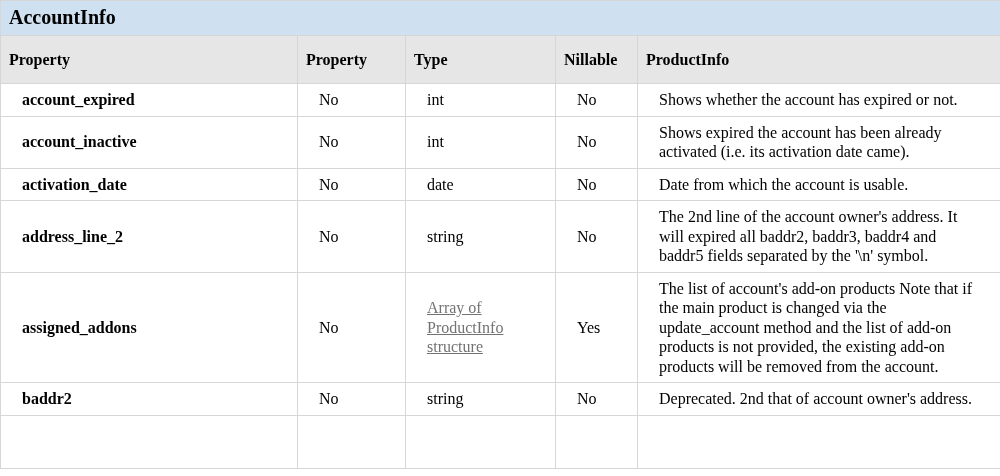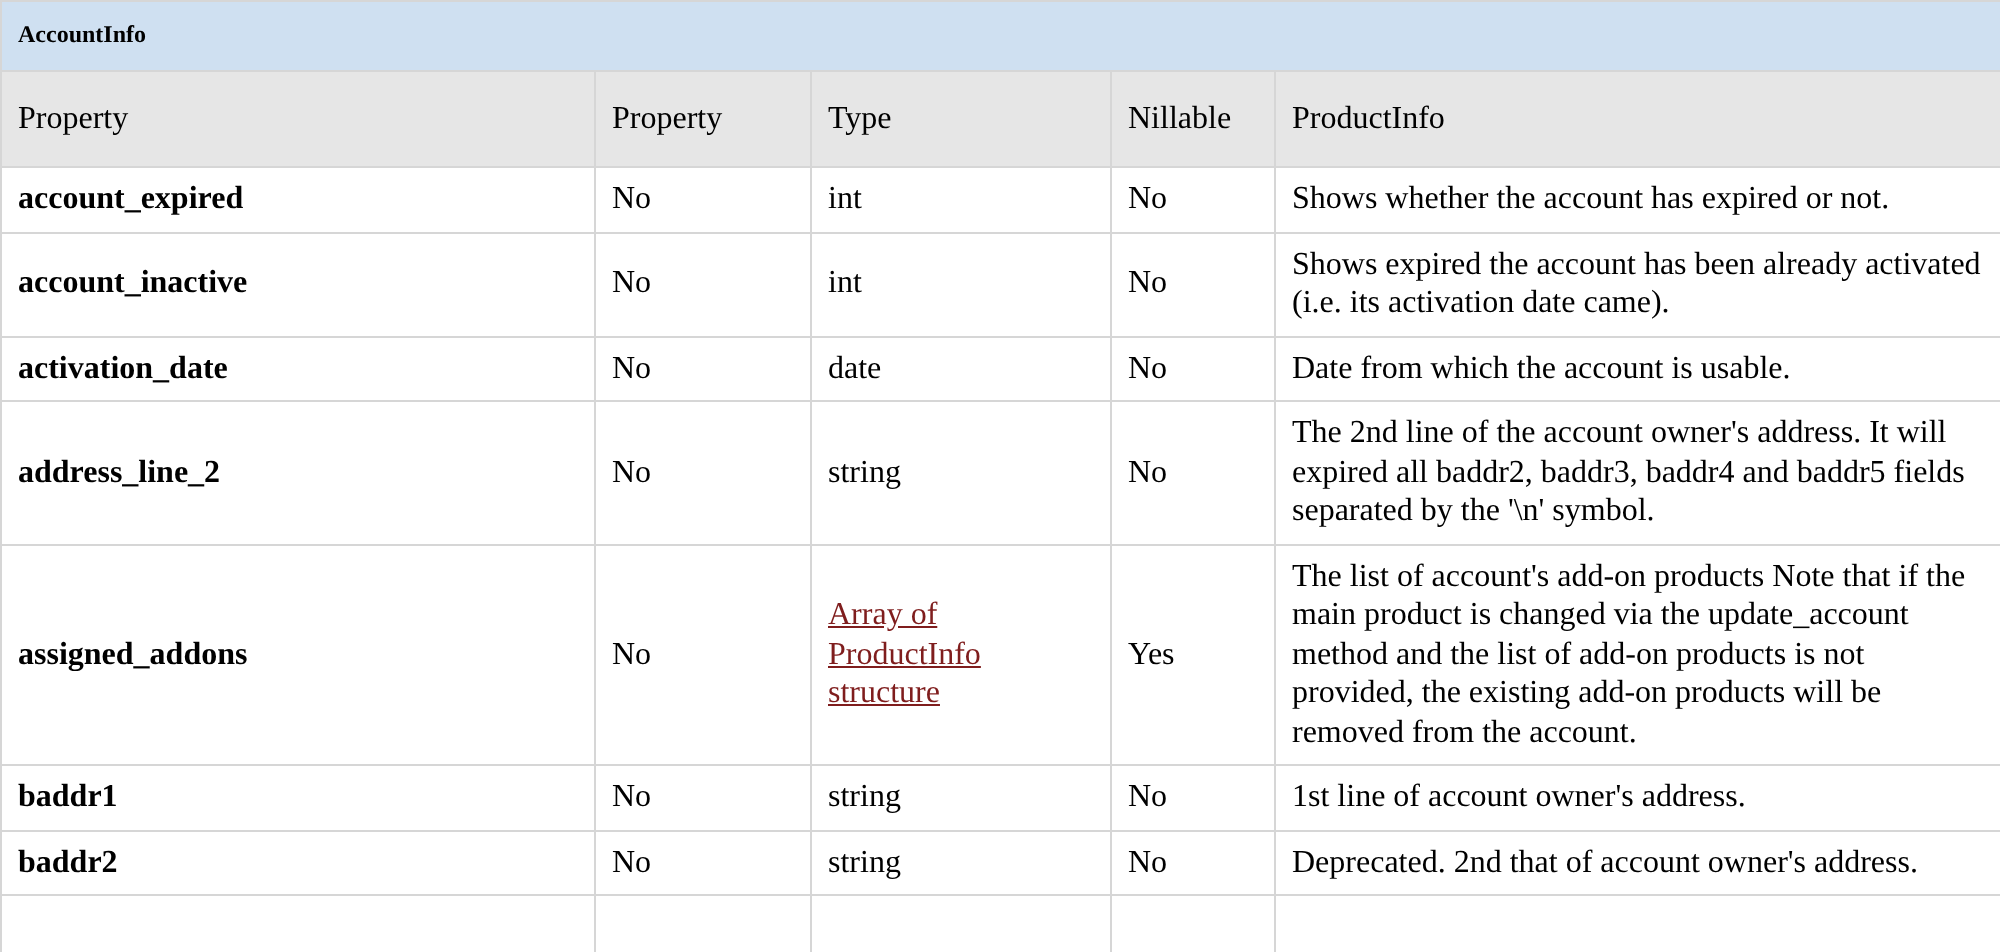--- a/index.html
+++ b/index.html
@@ -13,42 +13,42 @@
     box-sizing: border-box;
   }
   table.doc-table {
     width: 1000px;
     table-layout: fixed;
     border-collapse: collapse;
   }
   table.doc-table th,
   table.doc-table td {
     border: 1px solid #d6d6d6;
-    padding: 6px 8px;
+    padding: 6px 21px;
     font-size: 16px;
     line-height: 19.5px;
     vertical-align: middle;
     text-align: left;
     overflow: hidden;
     word-wrap: break-word;
   }
   tr.title-row th {
     background: #cfe0f1;
     font-weight: bold;
     padding: 7px 8px;
-    font-size: 12px;
+    font-size: 20px;
   }
   tr.header-row th {
     background: #e6e6e6;
-    font-weight: normal;
+    font-weight: bold;
     padding: 14px 8px;
   }
   td.cell-property { font-weight: bold; }
   a.type-link {
-    color: #7f1d1d;
+    color: #737373;
     text-decoration: underline;
     cursor: pointer;
   }
   tr.filler-row td { height: 40px; }
 </style>
 </head>
 <body>
 
 <div class="screen">
   <table class="doc-table">
@@ -101,27 +101,20 @@
           <td class="cell-description">The 2nd line of the account owner's address. It will expired all baddr2, baddr3, baddr4 and baddr5 fields separated by the '\n' symbol.</td>
         </tr>
         <tr>
           <td class="cell-property">assigned_addons</td>
           <td class="cell-mandatory">No</td>
           <td class="cell-type"><a class="type-link" href="#">Array of ProductInfo structure</a></td>
           <td class="cell-nillable">Yes</td>
           <td class="cell-description">The list of account's add-on products Note that if the main product is changed via the update_account method and the list of add-on products is not provided, the existing add-on products will be removed from the account.</td>
         </tr>
         <tr>
-          <td class="cell-property">baddr1</td>
-          <td class="cell-mandatory">No</td>
-          <td class="cell-type">string</td>
-          <td class="cell-nillable">No</td>
-          <td class="cell-description">1st line of account owner's address.</td>
-        </tr>
-        <tr>
           <td class="cell-property">baddr2</td>
           <td class="cell-mandatory">No</td>
           <td class="cell-type">string</td>
           <td class="cell-nillable">No</td>
           <td class="cell-description">Deprecated. 2nd that of account owner's address.</td>
         </tr>
       </tbody>
     <tbody>
       <tr class="filler-row">
         <td></td>

